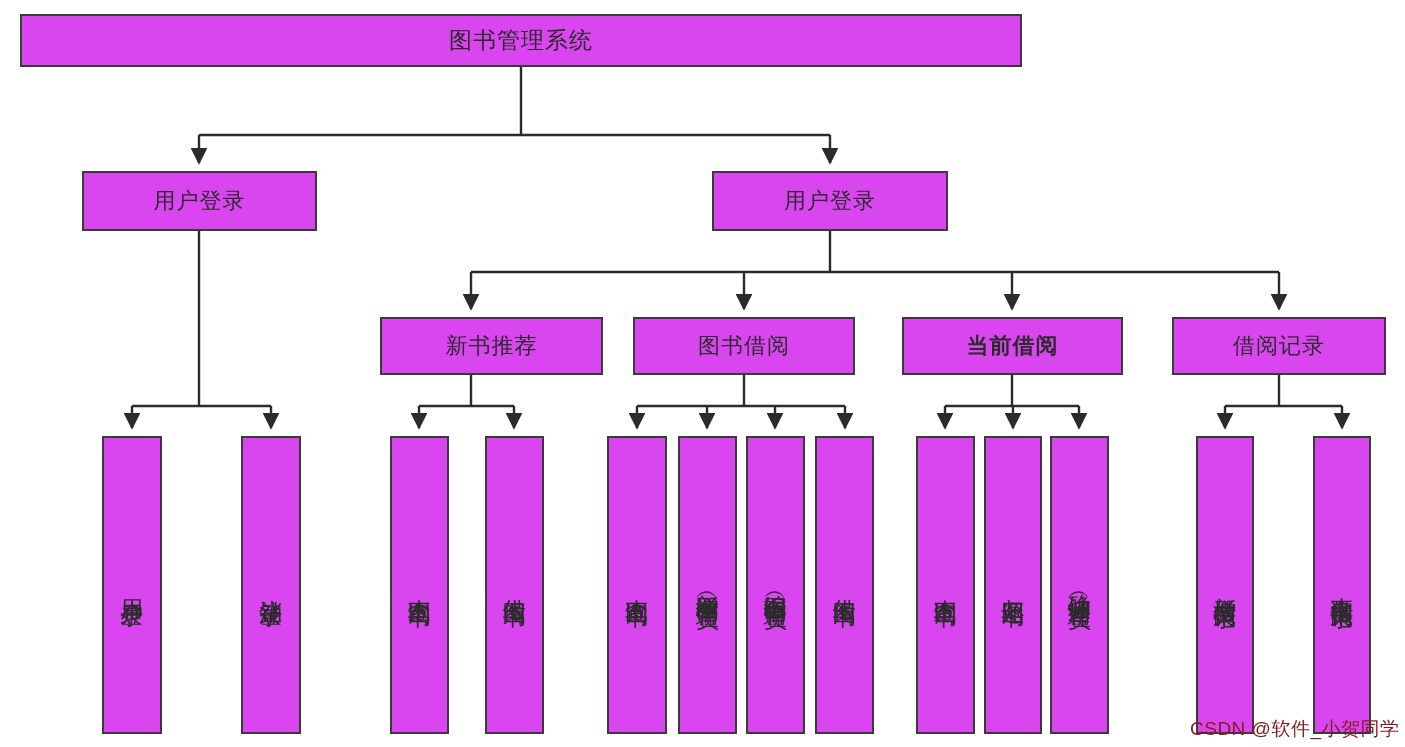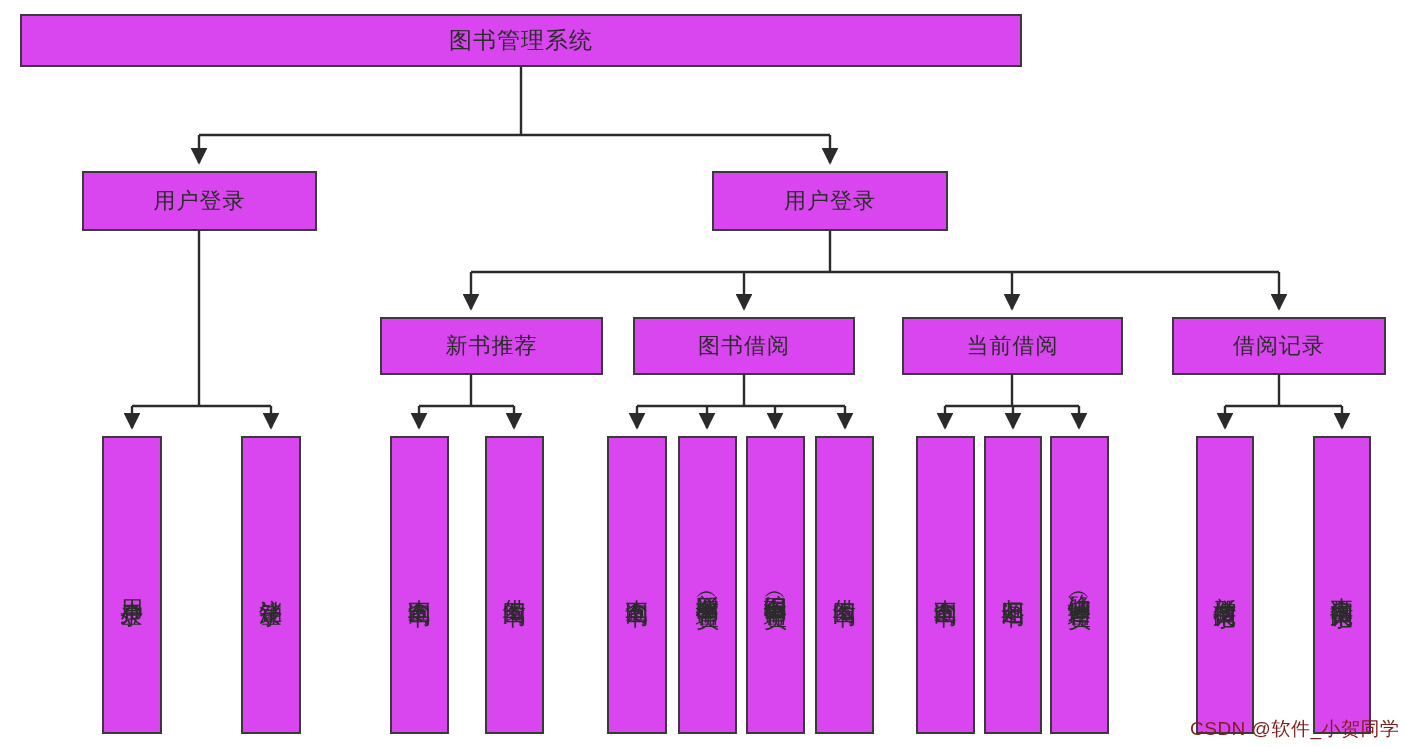--- a/index.html
+++ b/index.html
@@ -130,21 +130,21 @@
   <div class="node-box" style="left:712px; top:171px; width:236px; height:60px;">
     <span class="node-h">用户登录</span>
   </div>
 
   <div class="node-box" style="left:380px; top:317px; width:223px; height:58px;text-align:center;">
     <span class="node-h">新书推荐</span>
   </div>
   <div class="node-box" style="left:633px; top:317px; width:222px; height:58px;">
     <span class="node-h">图书借阅</span>
   </div>
-  <div class="node-box" style="left:902px; top:317px; width:221px; height:58px;">
+  <div class="node-box" style="left:902px; top:317px; width:221px; height:58px;font-weight:bold;">
     <span class="node-h">当前借阅</span>
   </div>
   <div class="node-box" style="left:1172px; top:317px; width:214px; height:58px;align-items:center;">
     <span class="node-h">借阅记录</span>
   </div>
 
   <div class="node-box node-leaf" style="left:102px; top:436px; width:60px; height:298px;">
     <span class="vlabel">用户登录</span>
   </div>
   <div class="node-box node-leaf" style="left:241px; top:436px; width:60px; height:298px;">

